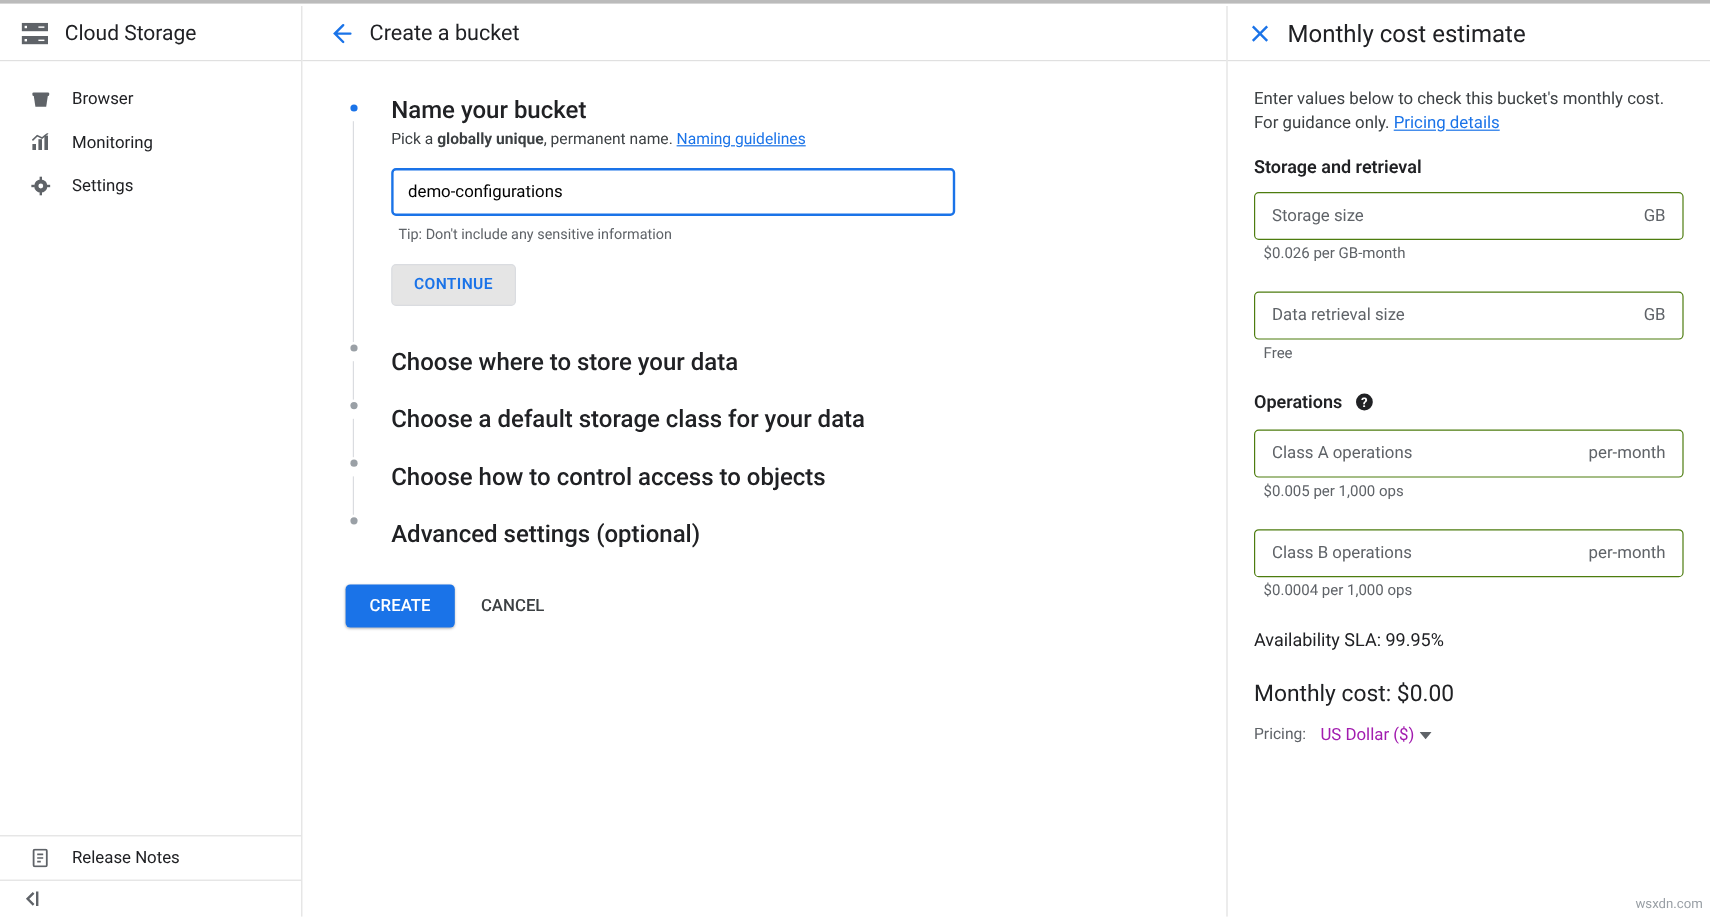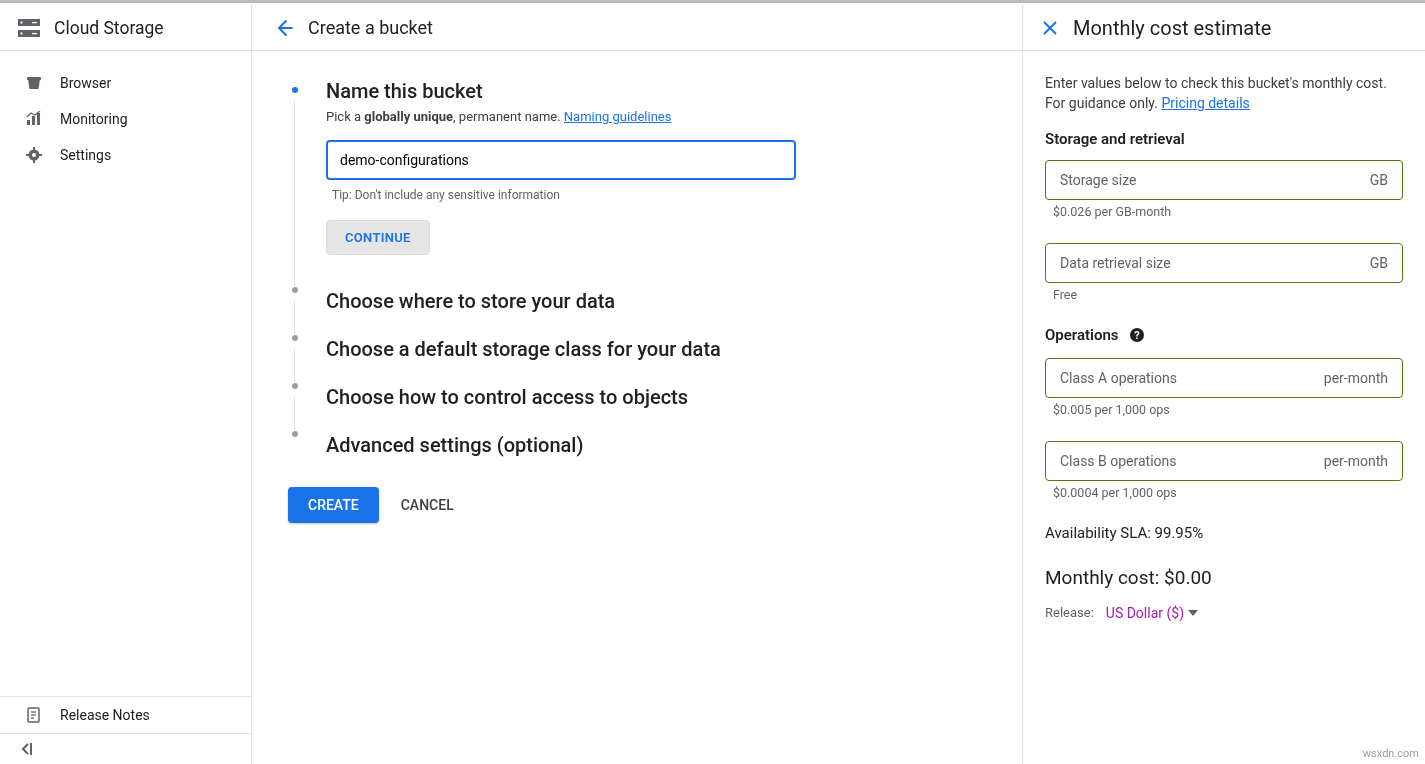--- a/index.html
+++ b/index.html
@@ -148,21 +148,21 @@
             <path d="M12 3 L5 10 L12 17 M5 10 H18" stroke="#1a73e8" stroke-width="2" fill="none" stroke-linecap="round"></path>
           </svg>
       </span>
       <span class="title">Create a bucket</span>
     </div>
     <div class="content">
 
       <div class="step">
         <span class="step-bullet active"></span>
         <span class="step-line"></span>
-        <div class="step-title">Name this bucket</div>
+        <div class="step-title">Name your bucket</div>
         <div class="step-desc">
           <span>Pick a </span><span class="bold">globally unique</span><span>, permanent name. </span><a class="link">Naming guidelines</a>
         </div>
         <input class="text-input" value="demo-configurations" style="">
         <div class="tip">Tip: Don't include any sensitive information</div>
         <button class="continue-btn">CONTINUE</button>
       </div>
 
       <div class="step collapsed">
         <span class="step-bullet"></span>
@@ -237,21 +237,21 @@
 
       <div class="estimate-input">
         <span class="ph">Class B operations</span>
         <span class="unit">per-month</span>
       </div>
       <div class="rate">$0.0004 per 1,000 ops</div>
 
       <div class="sla">Availability SLA: 99.95%</div>
       <div class="monthly">Monthly cost: $0.00</div>
       <div class="currency-row">
-        <span>Release:</span>
+        <span>Pricing:</span>
         <span class="currency-val">
           <span>US Dollar ($)</span>
           <svg width="10" height="6" viewBox="0 0 10 6">
               <path d="M0 0 L5 6 L10 0 z" fill="#5f6368"></path>
             </svg>
         </span>
       </div>
     </div>
   </aside>
 

